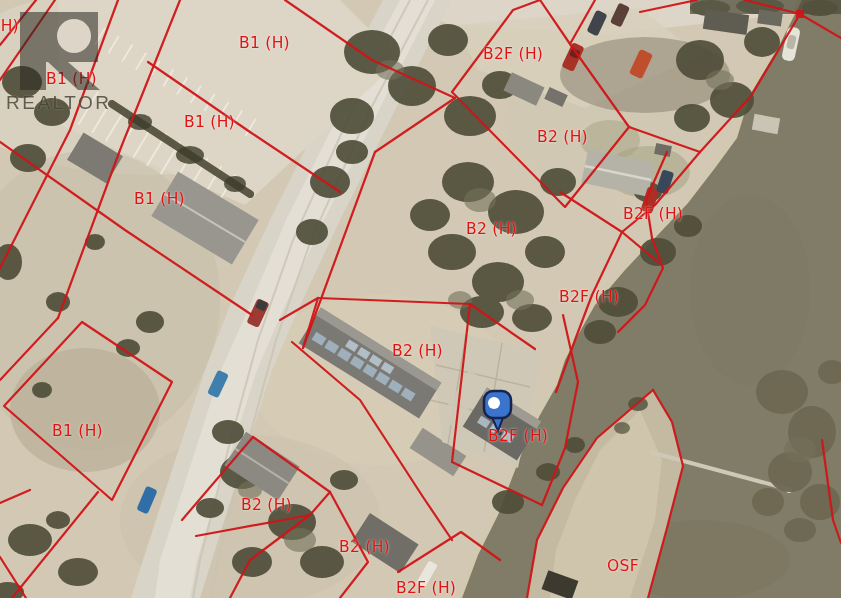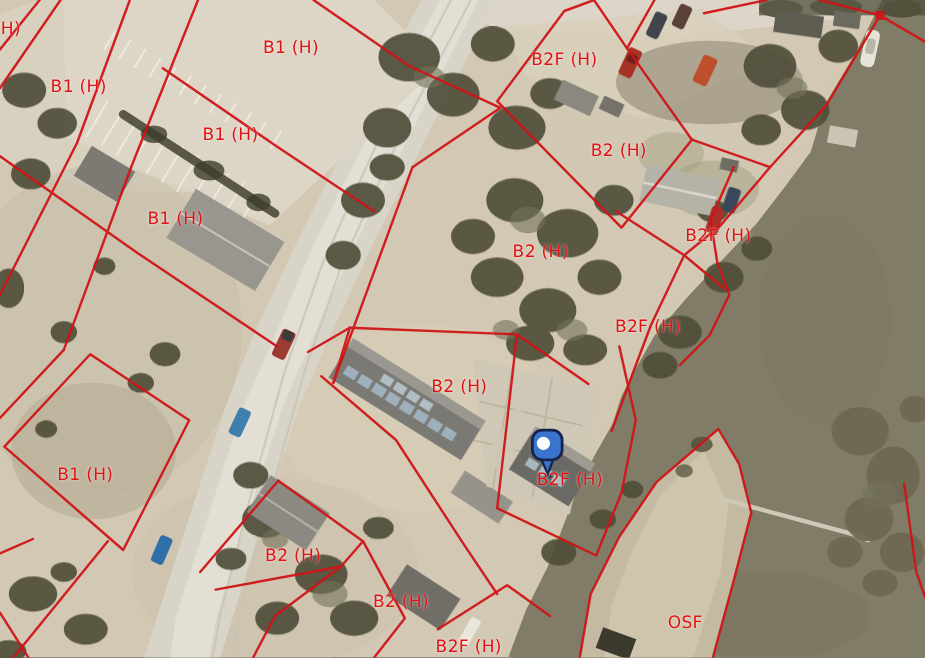--- a/index.html
+++ b/index.html
@@ -367,15 +367,26 @@
       <div class="zone-label" style="left: 466px; top: 220px;">B2 (H)</div>
       <div class="zone-label" style="left: 559px; top: 288px;">B2F (H)</div>
       <div class="zone-label" style="left: 392px; top: 342px;">B2 (H)</div>
       <div class="zone-label" style="left: 488px; top: 427px;">B2F (H)</div>
       <div class="zone-label" style="left: 241px; top: 496px;">B2 (H)</div>
       <div class="zone-label" style="left: 339px; top: 538px;">B2 (H)</div>
       <div class="zone-label" style="left: 396px; top: 579px;">B2F (H)</div>
       <div class="zone-label" style="left: 583px; top: 557px; margin-left: 24px;">OSF</div>
     </div>
 
+  <div class="realtor-mark">
+    <svg width="110" height="112" viewBox="0 0 110 112">
+      <g opacity=".55">
+        <rect x="14" y="6" width="26" height="78" fill="#2b2922"></rect>
+        <rect x="40" y="6" width="52" height="50" fill="#2b2922"></rect>
+        <polygon points="42,56 62,56 94,84 72,84" fill="#2b2922"></polygon>
+        <circle cx="68" cy="30" r="17" fill="#efe9da" opacity=".9"></circle>
+      </g>
+    </svg>
+    <div class="realtor-text">REALTOR</div>
+  </div>
 
 
 </div>
 
 </body></html>

